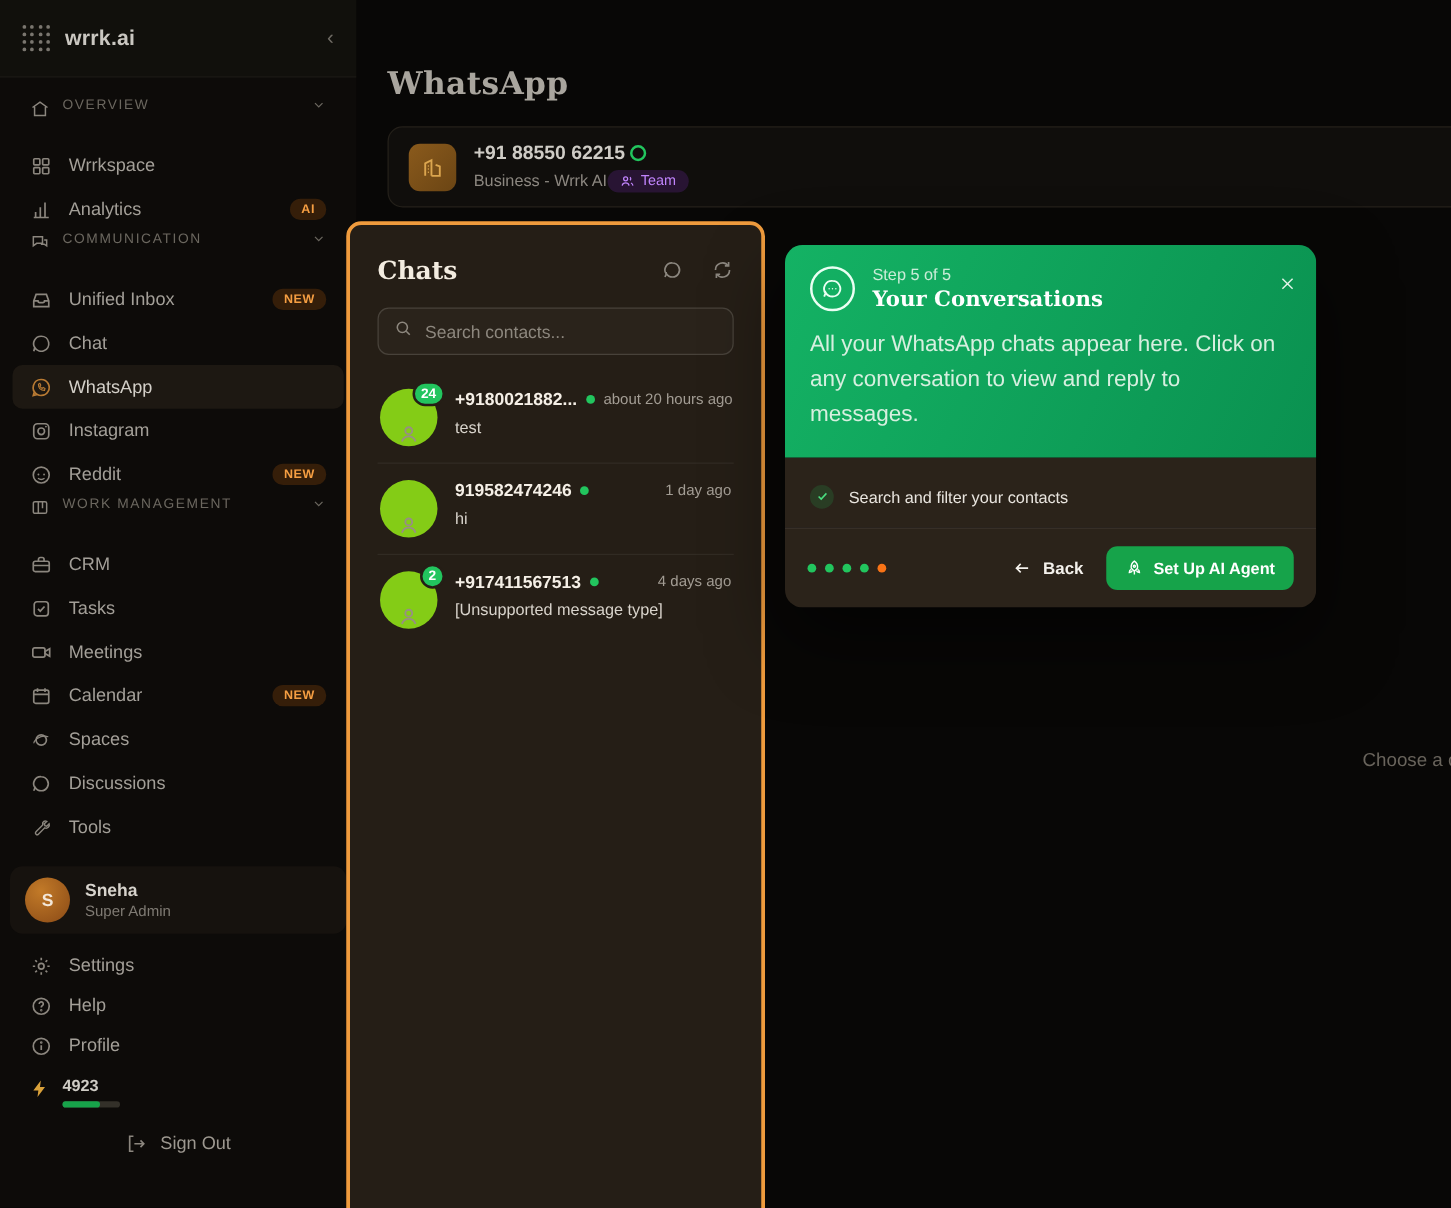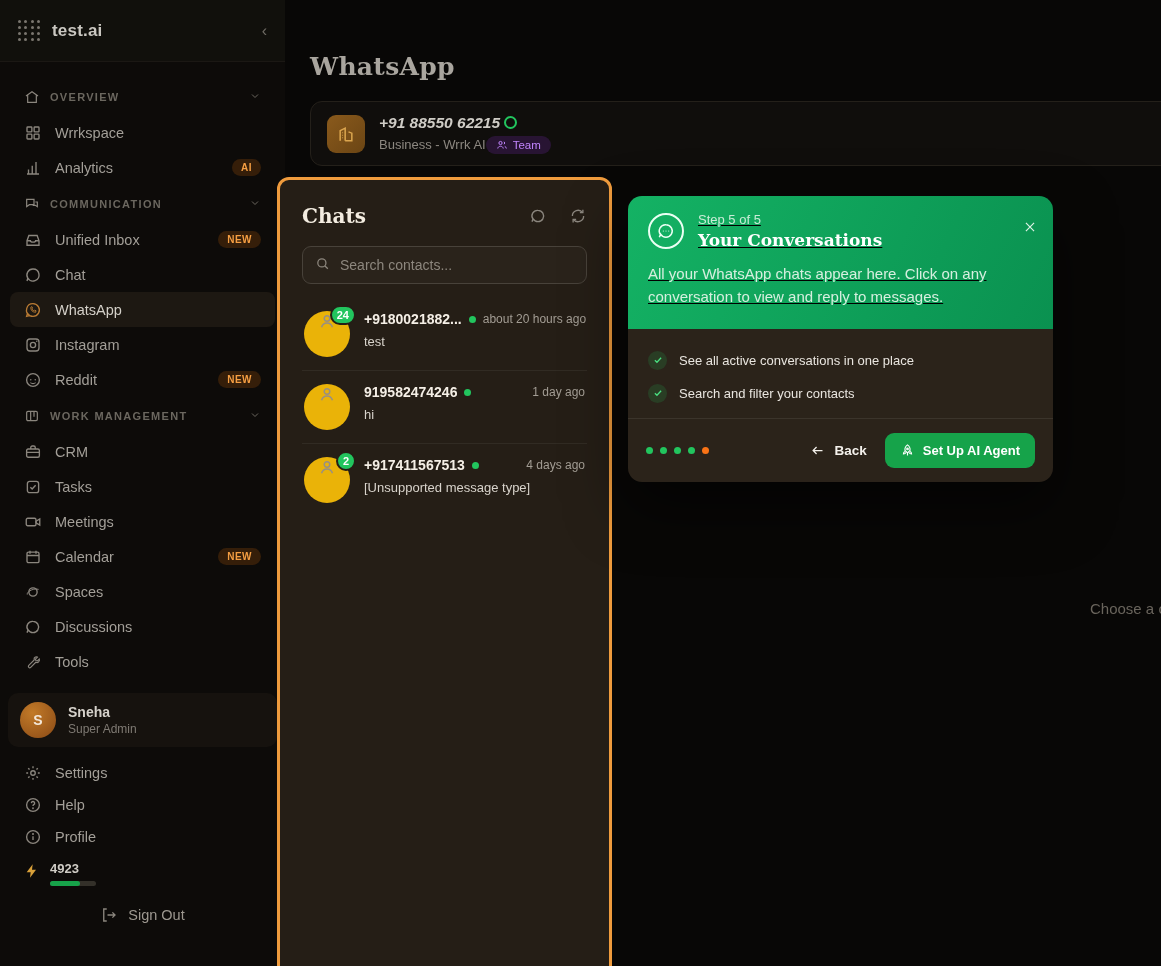--- a/index.html
+++ b/index.html
@@ -15,22 +15,22 @@
   .logo-dots { width:22px; height:22px; display:grid;
                grid-template-columns:repeat(4,1fr); gap:3px; margin-right:12px; }
   .logo-dots i { width:3px; height:3px; border-radius:50%; background:#7a766f; }
   .brand-name { font-size:17px; font-weight:bold; color:#cac7c1; letter-spacing:.2px; }
   .sb-collapse { margin-left:auto; color:#6f6b64; font-size:16px; cursor:pointer; }
 
   .sb-scroll { position:absolute; right:2px; top:195px; width:4px; height:540px;
                border-radius:3px; background:#2e2b27; }
 
   .nav { padding:16px 10px 0 10px; }
-  .nav-section { display:flex; align-items:center; height:37px; padding:0 14px;
-                 font-size:11px; font-weight:bold; letter-spacing:1.3px;
+  .nav-section { display:flex; height:37px; padding:0 14px;
+                 font-size:11px; font-weight:normal; letter-spacing:1.3px;
                  color:#6b675f; text-transform:uppercase; }
   .nav-section .chev { margin-left:auto; }
   .nav-item { display:flex; align-items:center; height:35px; padding:0 14px;
               font-size:14.5px; color:#a39f98; border-radius:8px; cursor:pointer; }
   .nav-item.active { background:#1d1812; color:#d3cfc8; }
   .nav-item.active .ic { color:#b87a33; }
   .ic { width:18px; height:18px; margin-right:13px; flex:0 0 18px; color:#8b867e;
         display:inline-flex; align-items:center; justify-content:center; }
   .ic svg { width:18px; height:18px; }
   .nav-section .ic { width:16px; flex-basis:16px; margin-right:10px; }
@@ -62,21 +62,21 @@
   
   .main-title { position:absolute; left:310px; top:52px; font-size:25px;
                 font-weight:bold; color:#a9a59e; letter-spacing:.3px; }
   .conn-card { position:absolute; left:310px; top:101px; width:880px; height:65px;
                background:#100e0c; border:1px solid #24201a; border-radius:12px;
                display:flex; align-items:center; padding:0 16px; }
   .conn-icon { width:38px; height:38px; border-radius:9px;
                background:linear-gradient(135deg,#8a5a1c,#6b4514);
                color:#dca64f; display:flex; align-items:center; justify-content:center;
                margin-right:14px; }
-  .conn-phone-row { display:flex; align-items:center; gap:4px;font-style:italic; }
+  .conn-phone-row { display:flex; align-items:center; gap:4px; }
   .conn-phone { font-size:15.5px; font-weight:bold; color:#cfccc6; }
   .status-ring { width:13px; height:13px; border-radius:50%; border:2px solid #22c55e; }
   .conn-sub-row { display:flex; align-items:center; margin-top:4px; }
   .conn-sub { font-size:13px; color:#8c8必880; color:#8c8780; }
   .team-badge { display:inline-flex; align-items:center; gap:5px; font-size:11.5px;
                 color:#c084fc; background:rgba(147,51,234,.18); border-radius:999px;
                 padding:3px 10px; }
 
   .empty-hint { position:absolute; left:1090px; top:600px; font-size:15px;
                 color:#69645c; white-space:nowrap; }
@@ -95,44 +95,44 @@
                       font-size:14px; margin-left:10px; width:100%;
                       font-family:"Liberation Sans",sans-serif; }
   .search-box input::placeholder { color:#8d877e; }
   .search-ic { color:#8d877e; }
 
   .chat-list { margin-top:14px; }
   .chat-row { display:flex; align-items:flex-start; padding:13px 2px;
               border-bottom:1px solid rgba(255,255,255,.06); cursor:pointer; }
   .chat-row:last-child { border-bottom:none; }
   .chat-avatar { position:relative; width:46px; height:46px; flex:0 0 46px;
-                 border-radius:50%; background:#eab308; color:#988f84;
-                 display:flex; align-items:flex-start; justify-content:center; margin-right:14px; }
+                 border-radius:50%; background:#84cc16; color:#988f84;
+                 display:flex; align-items:flex-end; justify-content:center; margin-right:14px; }
   .unread { position:absolute; top:-6px; right:-6px; min-width:20px; height:20px;
             border-radius:999px; background:#22c55e; color:#fff; font-size:11px;
             font-weight:bold; display:flex; align-items:center; justify-content:center;
             padding:0 5px; border:2px solid #251e16; }
   .chat-body { flex:1; min-width:0; }
   .chat-line1 { display:flex; align-items:center; gap:7px; }
   .chat-name { font-size:14px; font-weight:bold; color:#f5efe6; white-space:nowrap; }
   .online-dot { width:7px; height:7px; border-radius:50%; background:#22c55e; flex:0 0 7px; }
   .chat-time { margin-left:auto; font-size:12px; color:#a39d94; white-space:nowrap; }
   .chat-preview { margin-top:7px; font-size:13px; color:#d8d3cb; }
 
   
   .tour { position:absolute; left:628px; top:196px; width:425px; border-radius:14px;
           overflow:hidden; box-shadow:0 24px 60px rgba(0,0,0,.55); }
-  .tour-head { background:linear-gradient(115deg,#14b264,#0a9150); padding:16px 20px 20px; position:relative;text-decoration:underline; }
+  .tour-head { background:linear-gradient(115deg,#14b264,#0a9150); padding:16px 20px 20px; position:relative; }
   .tour-head-row { display:flex; align-items:center; gap:14px; }
   .tour-bubble { width:36px; height:36px; border-radius:50%; border:2px solid #eafff3;
                  color:#eafff3; display:flex; align-items:center; justify-content:center; }
   .tour-step { font-size:13px; color:#c9ecd7; }
   .tour-title { font-size:17px; font-weight:bold; color:#ffffff; margin-top:3px; }
   .tour-close { position:absolute; right:16px; top:24px; color:#dff3e7; cursor:pointer; }
-  .tour-desc { margin-top:12px; font-size:15px; line-height:1.55; color:#d6efdf; padding-right:10px; }
+  .tour-desc { margin-top:12px; font-size:18px; line-height:1.55; color:#d6efdf; padding-right:10px; }
   .tour-body { background:#2b231a; padding:15px 20px 8px; }
   .check-row { display:flex; align-items:center; gap:12px; padding:7px 0; }
   .check-dot { width:19px; height:19px; border-radius:50%; background:rgba(34,197,94,.16);
                color:#4ade80; display:flex; align-items:center; justify-content:center; flex:0 0 19px; }
   .check-label { font-size:13px; color:#e9e5df; }
   .tour-footer { background:#2b231a; border-top:1px solid rgba(255,255,255,.08);
                  padding:14px 18px; display:flex; align-items:center; }
   .dots { display:flex; gap:7px; }
   .dots i { width:7px; height:7px; border-radius:50%; }
   .dot-done { background:#22c55e; }
@@ -160,21 +160,21 @@
         <i></i>
         <i></i>
         <i></i>
         <i></i>
         <i></i>
         <i></i>
         <i></i>
         <i></i>
         <i></i>
     </span>
-    <span class="brand-name">test.ai</span>
+    <span class="brand-name">wrrk.ai</span>
     <span class="sb-collapse">‹</span>
   </div>
   <div class="sb-scroll"></div>
 
   <div class="nav">
     <div class="nav-section">
       <span class="ic">
           <svg viewBox="0 0 24 24" fill="none" stroke="currentColor" stroke-width="1.8">
             <path d="M3 10.5 12 4l9 6.5M5.5 9.5V20h13V9.5"></path>
           </svg>
@@ -553,28 +553,20 @@
     <div class="tour-desc">All your WhatsApp chats appear here. Click on any conversation to view and reply to messages.</div>
   </div>
 
   <div class="tour-body">
     <div class="check-row">
       <span class="check-dot">
           <svg width="10" height="10" viewBox="0 0 24 24" fill="none" stroke="currentColor" stroke-width="3">
             <path d="M4.5 12.5l5 5 10-11"></path>
           </svg>
         </span>
-      <span class="check-label">See all active conversations in one place</span>
-    </div>
-    <div class="check-row">
-      <span class="check-dot">
-          <svg width="10" height="10" viewBox="0 0 24 24" fill="none" stroke="currentColor" stroke-width="3">
-            <path d="M4.5 12.5l5 5 10-11"></path>
-          </svg>
-        </span>
       <span class="check-label">Search and filter your contacts</span>
     </div>
   </div>
 
   <div class="tour-footer">
     <span class="dots">
       <i class="dot-done"></i>
         <i class="dot-done"></i>
         <i class="dot-done"></i>
         <i class="dot-done"></i>

